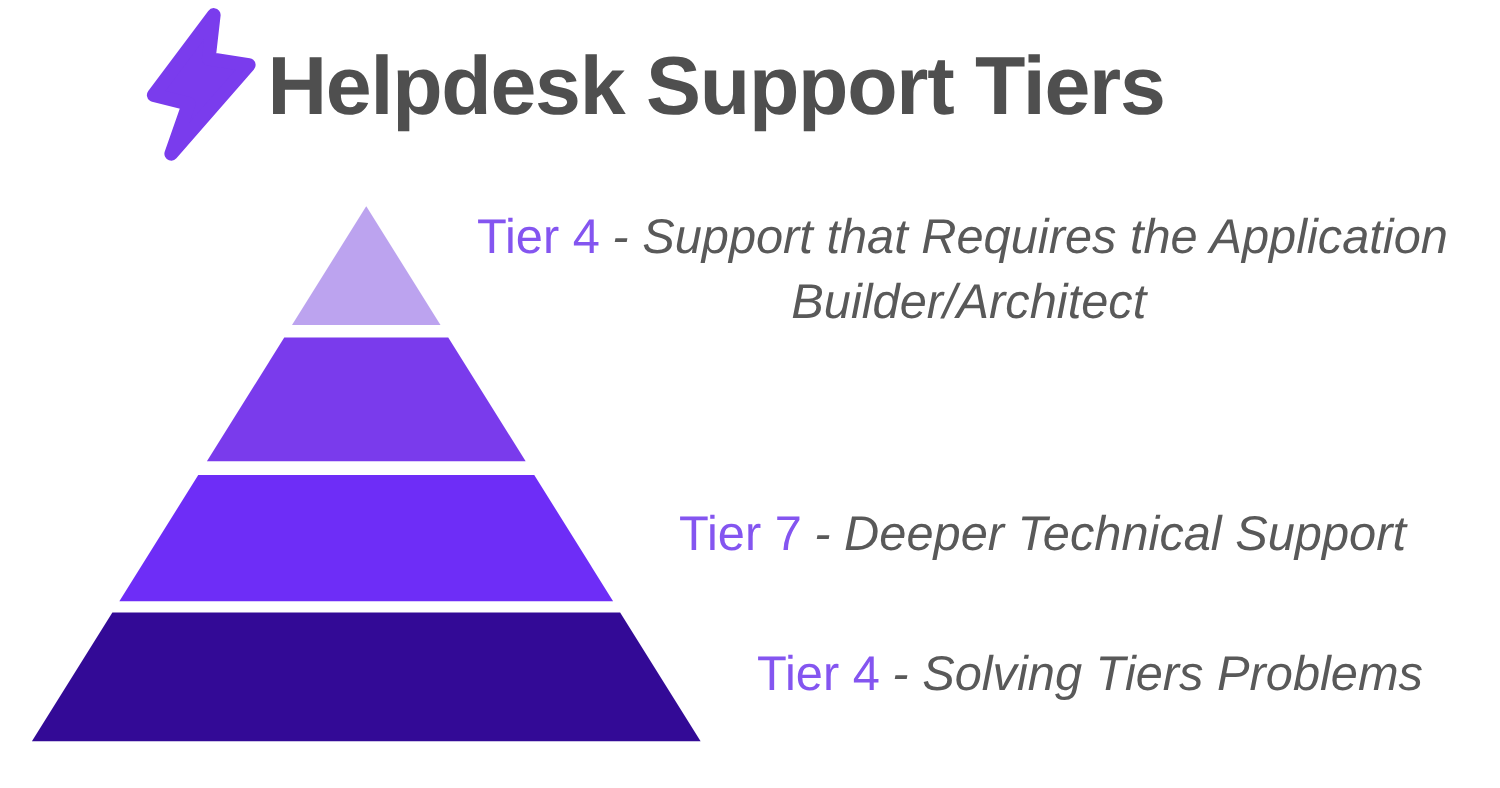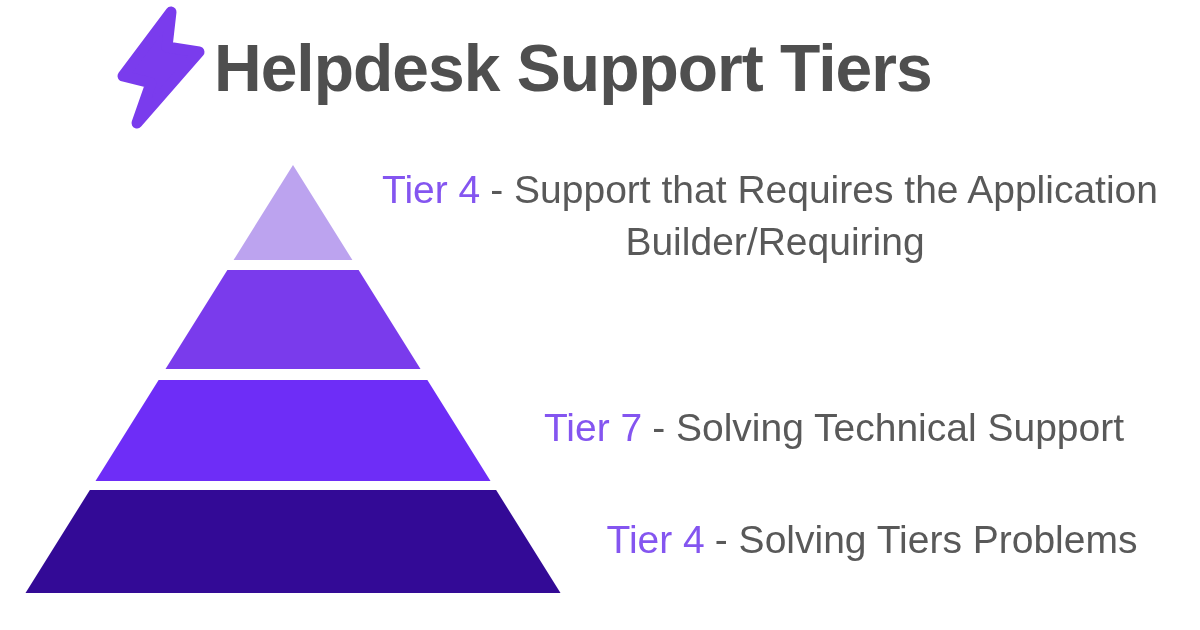--- a/index.html
+++ b/index.html
@@ -48,20 +48,21 @@
     line-height: 52px;
     color: var(--description-gray);
   }
   .tier-text .tier-label {
     font-weight: normal;
     color: var(--tier-label-purple);
   }
   .tier-text .tier-desc {
     margin-left: 10px;
     font-weight: normal;
+    font-style: italic;
   }
   .tier-text-4 { left: 320px; top: 164px; width: 900px; }
   .tier-text-3 { left: 380px; top: 271px; width: 800px; }
   .tier-text-2 { left: 454px; top: 402px; width: 760px; }
   .tier-text-1 { left: 542px; top: 514px; width: 660px; }
 </style>
 </head>
 <body>
 
 <div class="canvas">
@@ -77,28 +78,28 @@
     <polygon points="227.4,270 358.6,270 420.5,369 165.5,369" fill="#7A3BEC"></polygon>
     <polygon points="158.6,380 427.4,380 490.5,481 95.5,481" fill="#6E2DF7"></polygon>
     <polygon points="89.9,490 496.1,490 560.5,593 25.5,593" fill="#330A96"></polygon>
   </svg>
 
   <div class="tier-text tier-text-4">
     <div>
       <span class="tier-label">Tier 4</span><span class="tier-desc">- Support that Requires the Application</span>
     </div>
     <div>
-      <span class="tier-desc">Builder/Requiring</span>
+      <span class="tier-desc">Builder/Architect</span>
     </div>
   </div>
 
 
   <div class="tier-text tier-text-2">
     <div>
-      <span class="tier-label">Tier 7</span><span class="tier-desc">- Solving Technical Support</span>
+      <span class="tier-label">Tier 7</span><span class="tier-desc">- Deeper Technical Support</span>
     </div>
   </div>
 
   <div class="tier-text tier-text-1">
     <div>
       <span class="tier-label">Tier 4</span><span class="tier-desc">- Solving Tiers Problems</span>
     </div>
   </div>
 
 </div>

